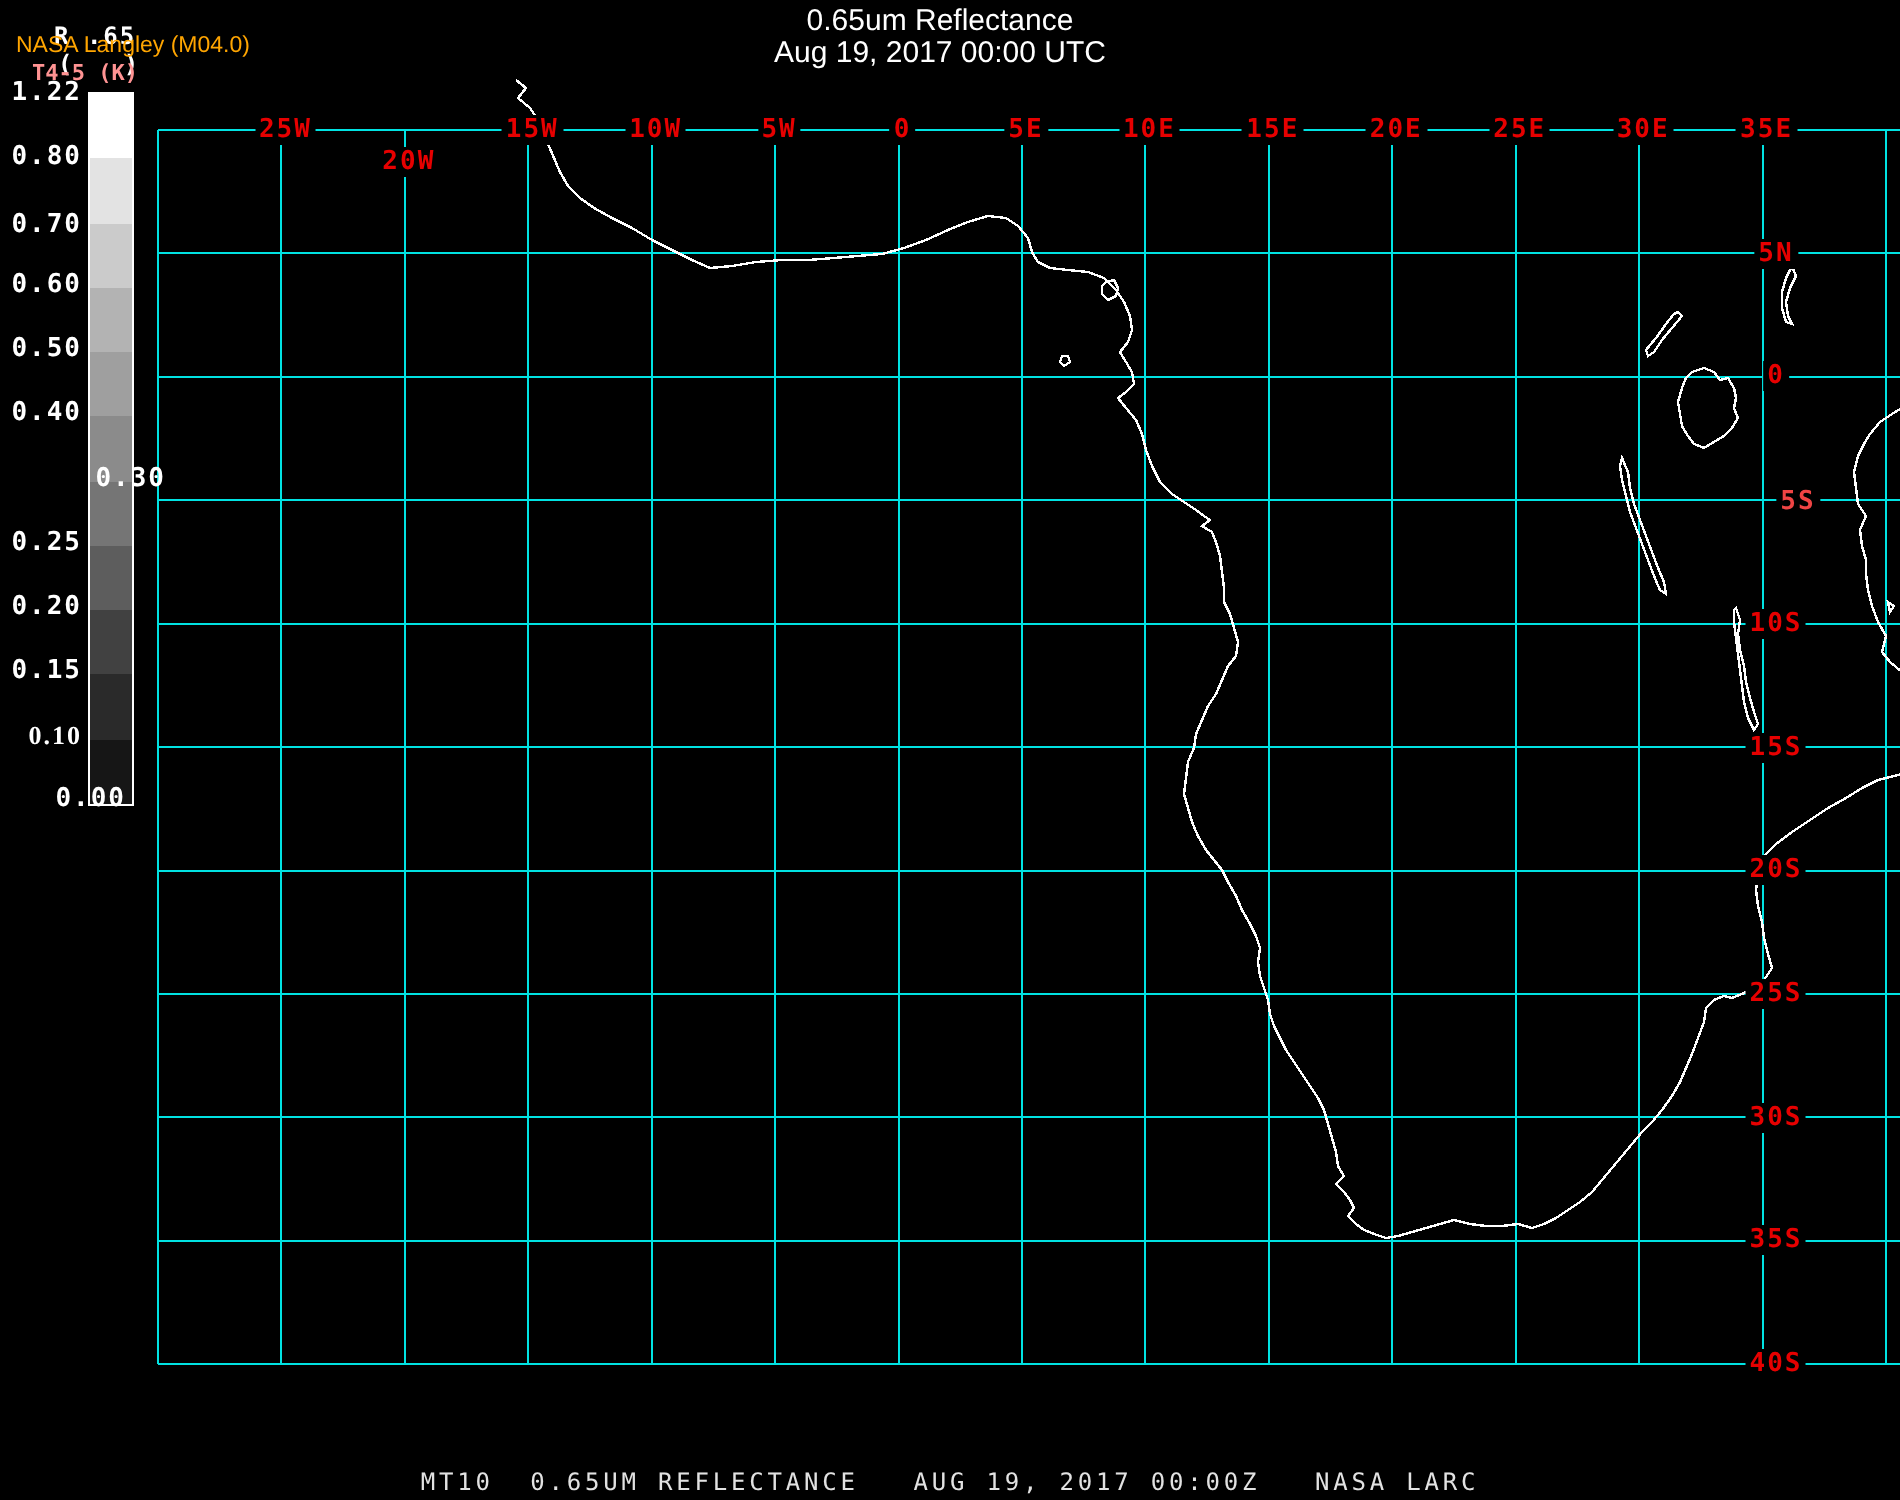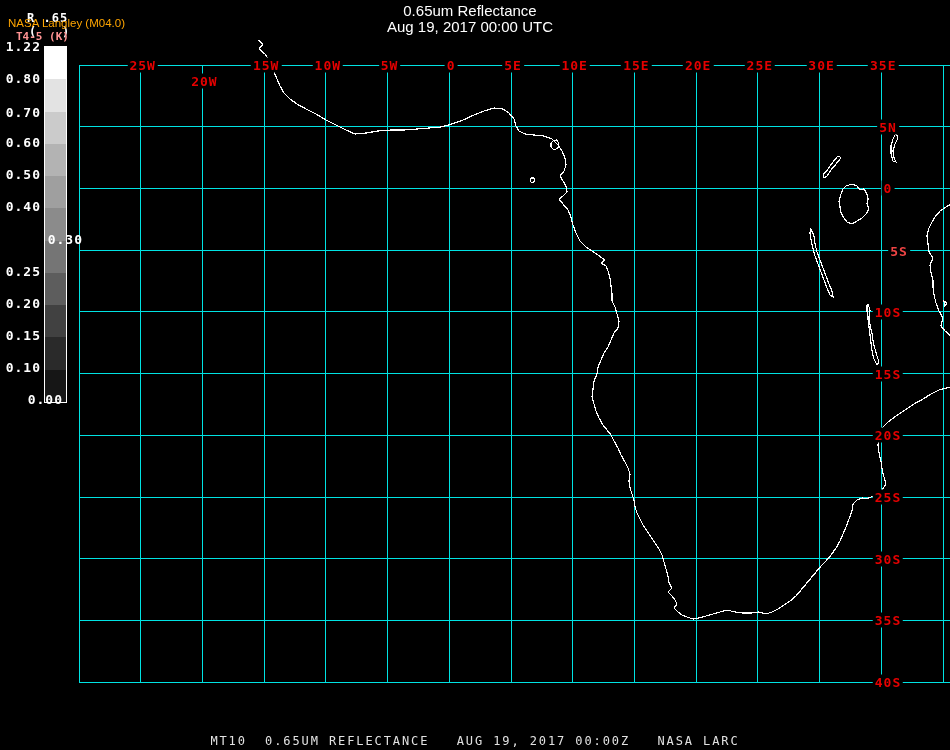--- a/index.html
+++ b/index.html
@@ -95,21 +95,21 @@
     <div class="cb-label" style="top: 39px;">1.22</div>
     <div class="cb-label" style="top: 71.0909px;">0.80</div>
     <div class="cb-label" style="top: 105px;">0.70</div>
     <div class="cb-label" style="top: 135.273px;">0.60</div>
     <div class="cb-label" style="top: 167.364px;">0.50</div>
     <div class="cb-label" style="top: 199.455px;">0.40</div>
     <div class="cb-label" style="top: 231.545px; padding-left: 42px;">0.30</div>
     <div class="cb-label" style="top: 263.636px;">0.25</div>
     <div class="cb-label" style="top: 295.727px;">0.20</div>
     <div class="cb-label" style="top: 327.818px;">0.15</div>
-    <div class="cb-label" style="top: 359.909px;">0.10</div>
+    <div class="cb-label" style="top: 359.909px; font-family: Liberation Serif, serif;">0.10</div>
     <div class="cb-label" style="top: 392px; padding-left: 22px;">0.00</div>
   </div>
 
 <div id="lon-labels">
     <div class="grid-label" style="left: 142.714px; top: 65px; color: rgb(230, 0, 0);">25W</div>
     <div class="grid-label" style="left: 204.429px; top: 65px; color: rgb(230, 0, 0); margin-top: 16px;">20W</div>
     <div class="grid-label" style="left: 266.144px; top: 65px; color: rgb(230, 0, 0);">15W</div>
     <div class="grid-label" style="left: 327.858px; top: 65px; color: rgb(230, 0, 0);">10W</div>
     <div class="grid-label" style="left: 389.572px; top: 65px; color: rgb(230, 0, 0);">5W</div>
     <div class="grid-label" style="left: 451.287px; top: 65px; color: rgb(230, 0, 0);">0</div>

